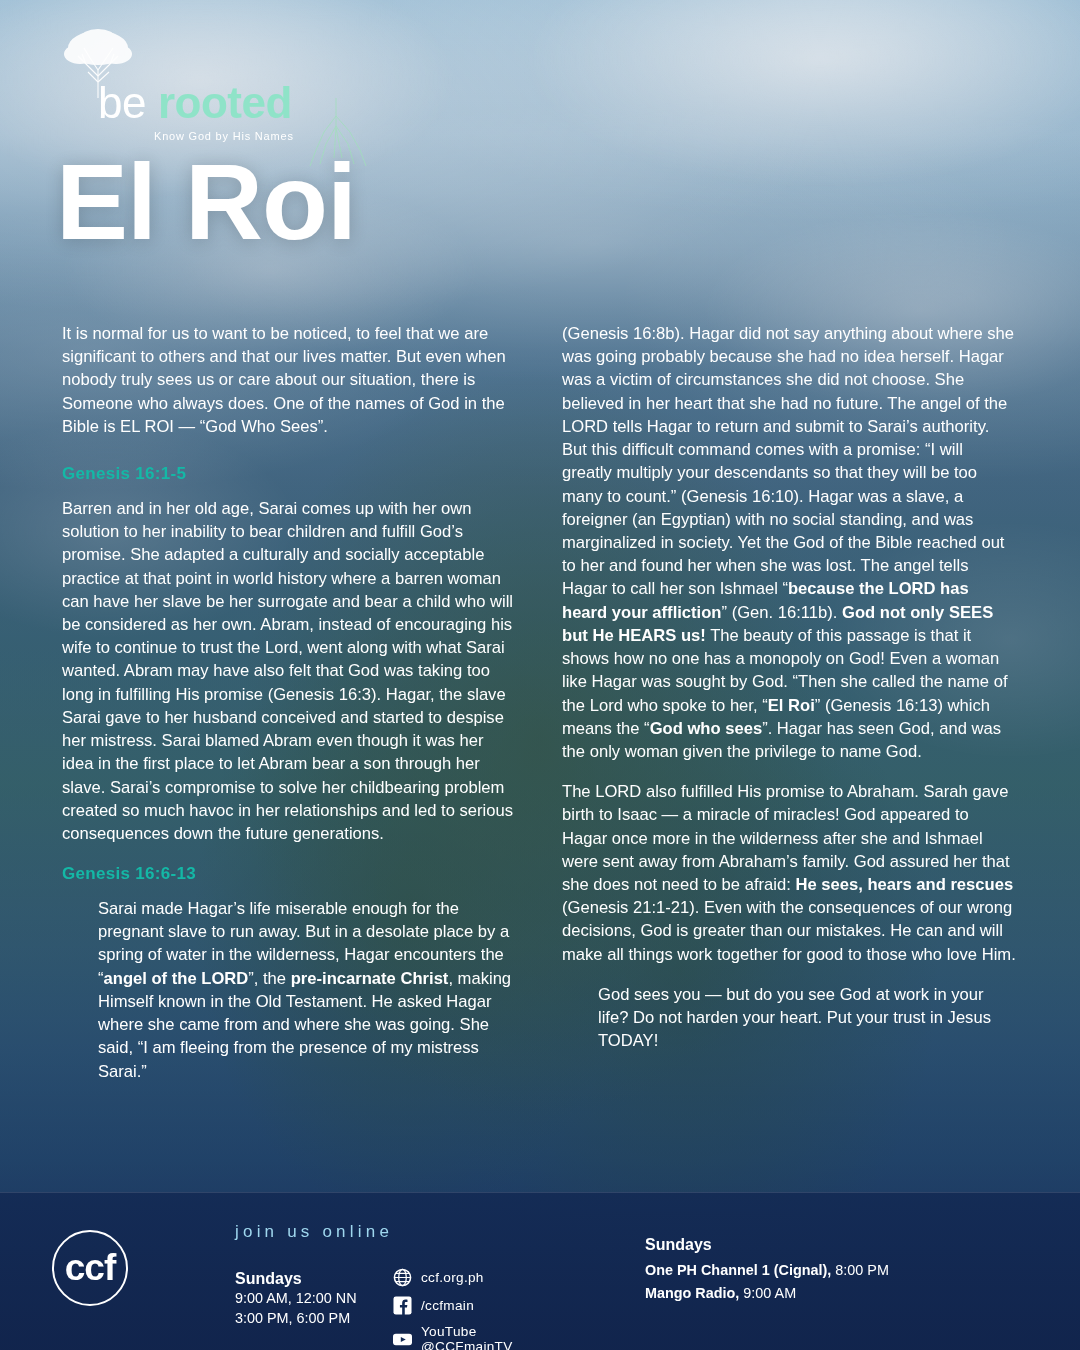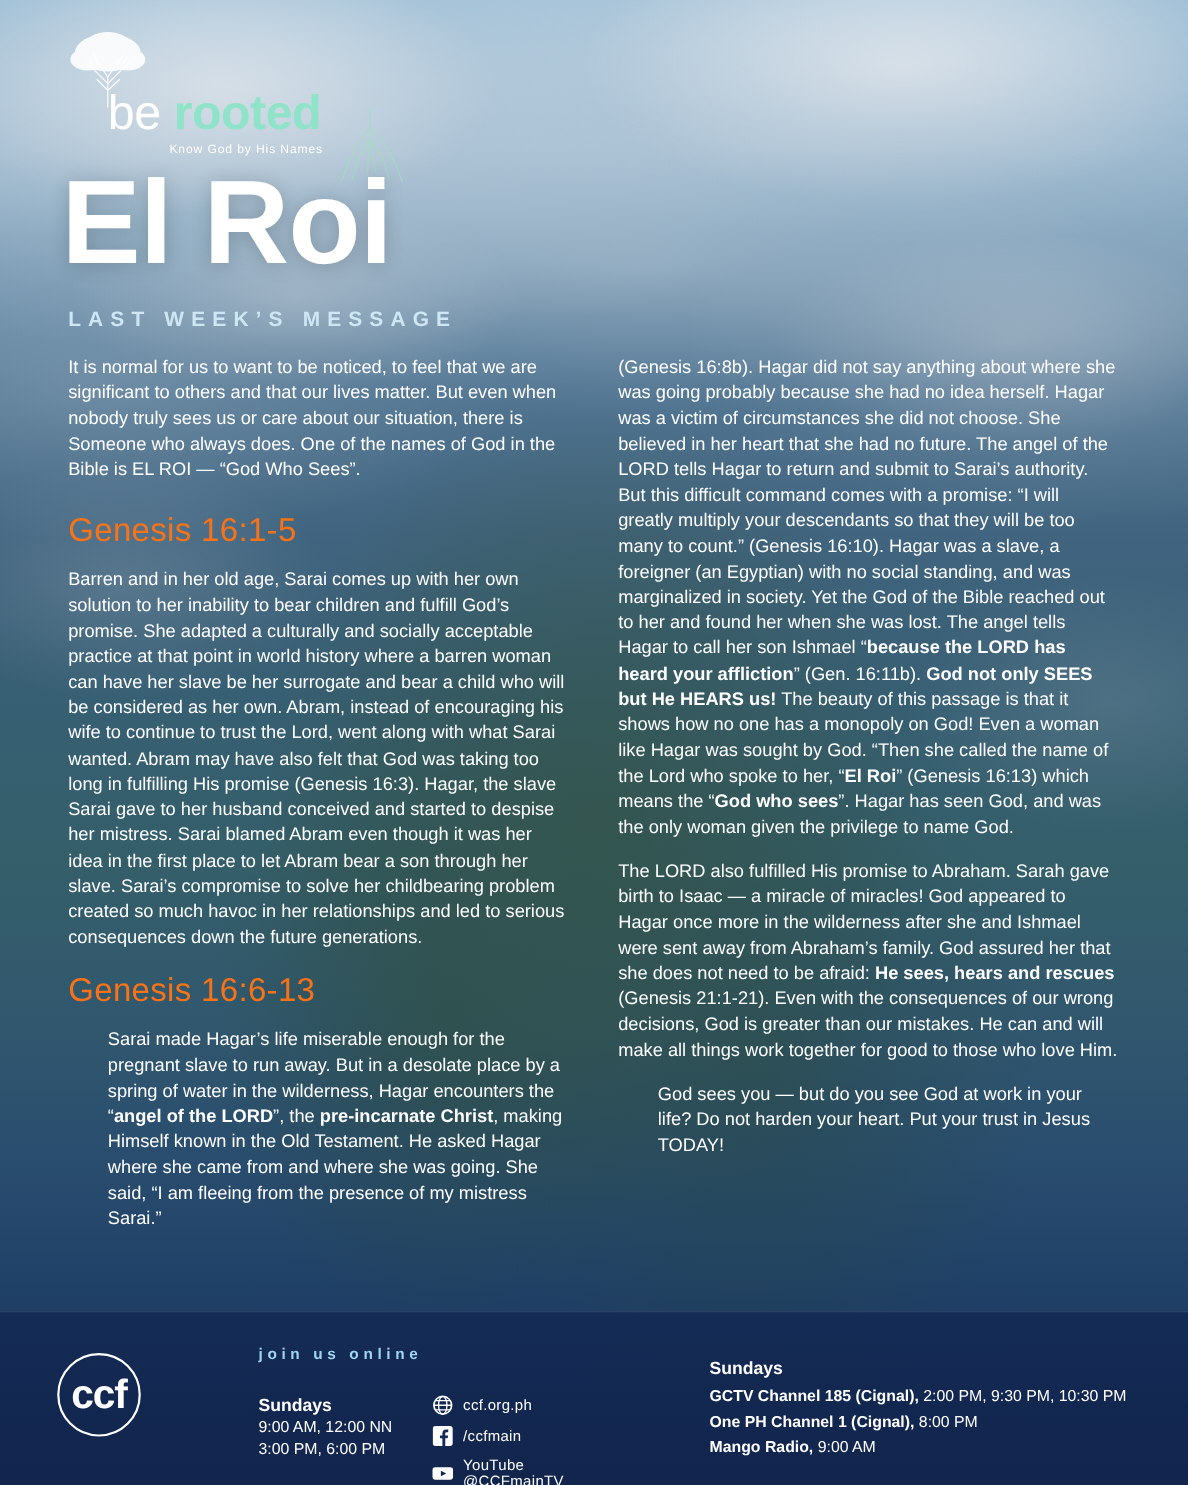--- a/index.html
+++ b/index.html
@@ -92,23 +92,23 @@
     position: absolute; top: 322px; width: 455px;
     color: #ffffff; font-size: 16.6px; line-height: 1.40;
   }
   .col-left  { left: 62px; }
   .col-right { left: 562px; }
 
   .col p { margin-bottom: 17px; }
   .col p:last-child { margin-bottom: 0; margin-left: 36px; }
 
   h2.section {
-    color: #f97316;
-    font-size: 30px;
-    font-weight: 400;
+    color: #14b8a6;
+    font-size: 17px;
+    font-weight: 700;
     letter-spacing: 0.3px;
     margin: 16px 0 11px;
   }
   h2.section.first { margin-top: 24px; }
 
   b, strong { font-weight: 700; color: #ffffff; }
 
   
   .footer {
     position: absolute; left: 0; right: 0; bottom: 0; height: 158px;
@@ -120,21 +120,21 @@
   }
   .ccf-logo {
     position: absolute; left: 52px; top: 38px;
     width: 76px; height: 76px; border-radius: 50%;
     border: 2px solid #ffffff;
     color: #ffffff; font-size: 37px; font-weight: 700;
     display: flex; align-items: center; justify-content: center;
     letter-spacing: -1px;
   }
   .f-head {
-    color: #9fd7ee; font-size: 14px; font-weight: 700; letter-spacing: 4.2px;
+    color: #9fd7ee; font-size: 17px; font-weight: 400; letter-spacing: 4.2px;
   }
   .online-block { position: absolute; left: 235px; top: 30px; width: 300px; }
   .tv-block { position: absolute; left: 645px; top: 30px; width: 400px; }
   .f-sub { color: #ffffff; font-weight: 700; font-size: 16px; margin-top: 14px; }
   .f-line { color: #ffffff; font-size: 14.4px; line-height: 1.40; }
   .f-times { position: absolute; left: 0; top: 48px; }
   .f-social { position: absolute; left: 158px; top: 46px; }
   .soc-row { display: flex; align-items: center; gap: 9px; margin-bottom: 9px; }
   .soc-txt { color: #ffffff; font-size: 13.6px; letter-spacing: 0.3px; }
   .soc-ico { width: 19px; height: 19px; flex: 0 0 19px; }
@@ -176,21 +176,20 @@
     </div>
     <div class="logo-tag">Know God by His Names</div>
     <svg class="root-art" viewBox="0 0 80 72">
       <g stroke="#9fe0b8" stroke-width="1" fill="none" opacity="0.85">
         <path d="M40 0 L40 30 M40 18 L28 34 M40 18 L54 34 M40 28 L30 46 M40 28 L52 46 M28 34 L20 52 M54 34 L64 52 M40 30 L38 60 M40 30 L46 60 M30 46 L24 66 M52 46 L58 66 M20 52 L14 68 M64 52 L70 68"></path>
       </g>
     </svg>
   </div>
 
   <h1 class="title">El Roi</h1>
-  <div class="subtitle">LAST WEEK’S MESSAGE</div>
 
   <div class="col col-left">
     <p>It is normal for us to want to be noticed, to feel that we are significant to others and that our lives matter. But even when nobody truly sees us or care about our situation, there is Someone who always does. One of the names of God in the Bible is EL ROI — “God Who Sees”.</p>
 
     <h2 class="section first">Genesis 16:1-5</h2>
     <p>Barren and in her old age, Sarai comes up with her own solution to her inability to bear children and fulfill God’s promise. She adapted a culturally and socially acceptable practice at that point in world history where a barren woman can have her slave be her surrogate and bear a child who will be considered as her own. Abram, instead of encouraging his wife to continue to trust the Lord, went along with what Sarai wanted. Abram may have also felt that God was taking too long in fulfilling His promise (Genesis 16:3). Hagar, the slave Sarai gave to her husband conceived and started to despise her mistress. Sarai blamed Abram even though it was her idea in the first place to let Abram bear a son through her slave. Sarai’s compromise to solve her childbearing problem created so much havoc in her relationships and led to serious consequences down the future generations.</p>
 
     <h2 class="section">Genesis 16:6-13</h2>
     <p><span>Sarai made Hagar’s life miserable enough for the pregnant slave to run away. But in a desolate place by a spring of water in the wilderness, Hagar encounters the “</span><b>angel of the LORD</b><span>”, the </span><b>pre-incarnate Christ</b><span>, making Himself known in the Old Testament. He asked Hagar where she came from and where she was going.  She said, “I am fleeing from the presence of my mistress Sarai.”</span></p>
   </div>
@@ -238,20 +237,19 @@
             <path d="M8.2 7.4 L13.4 10 L8.2 12.6 Z" fill="#132a54"></path>
           </svg>
           <span class="soc-txt">YouTube @CCFmainTV</span>
         </div>
       </div>
     </div>
 
     <div class="tv-block">
       <div class="f-sub">Sundays</div>
       <div class="tv-lines">
-        <div class="f-line"><b>GCTV Channel 185 (Cignal),</b> <span>2:00 PM, 9:30 PM, 10:30 PM</span></div>
         <div class="f-line"><b>One PH Channel 1 (Cignal),</b> <span>8:00 PM</span></div>
         <div class="f-line"><b>Mango Radio,</b> <span>9:00 AM</span></div>
       </div>
     </div>
   </div>
 
 </div>
 
 </body></html>

